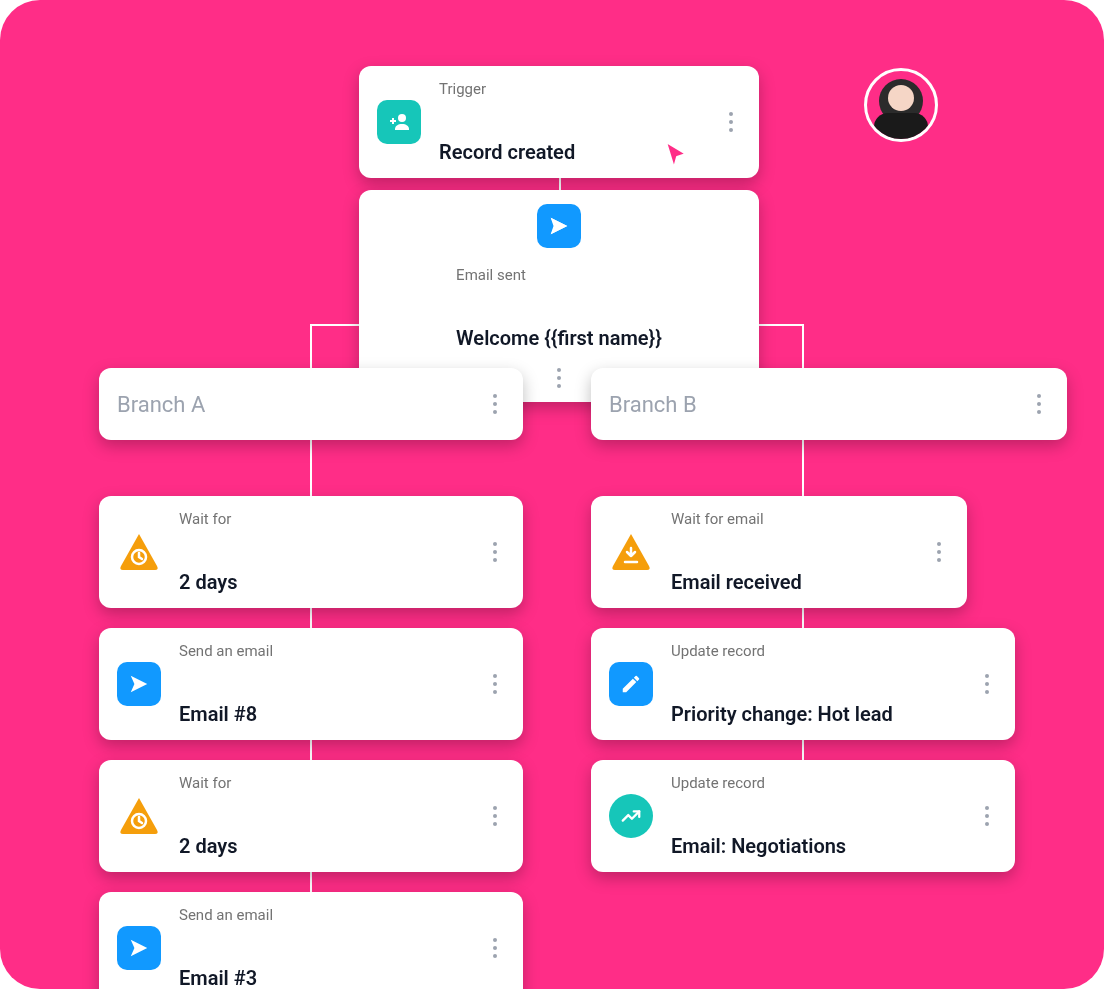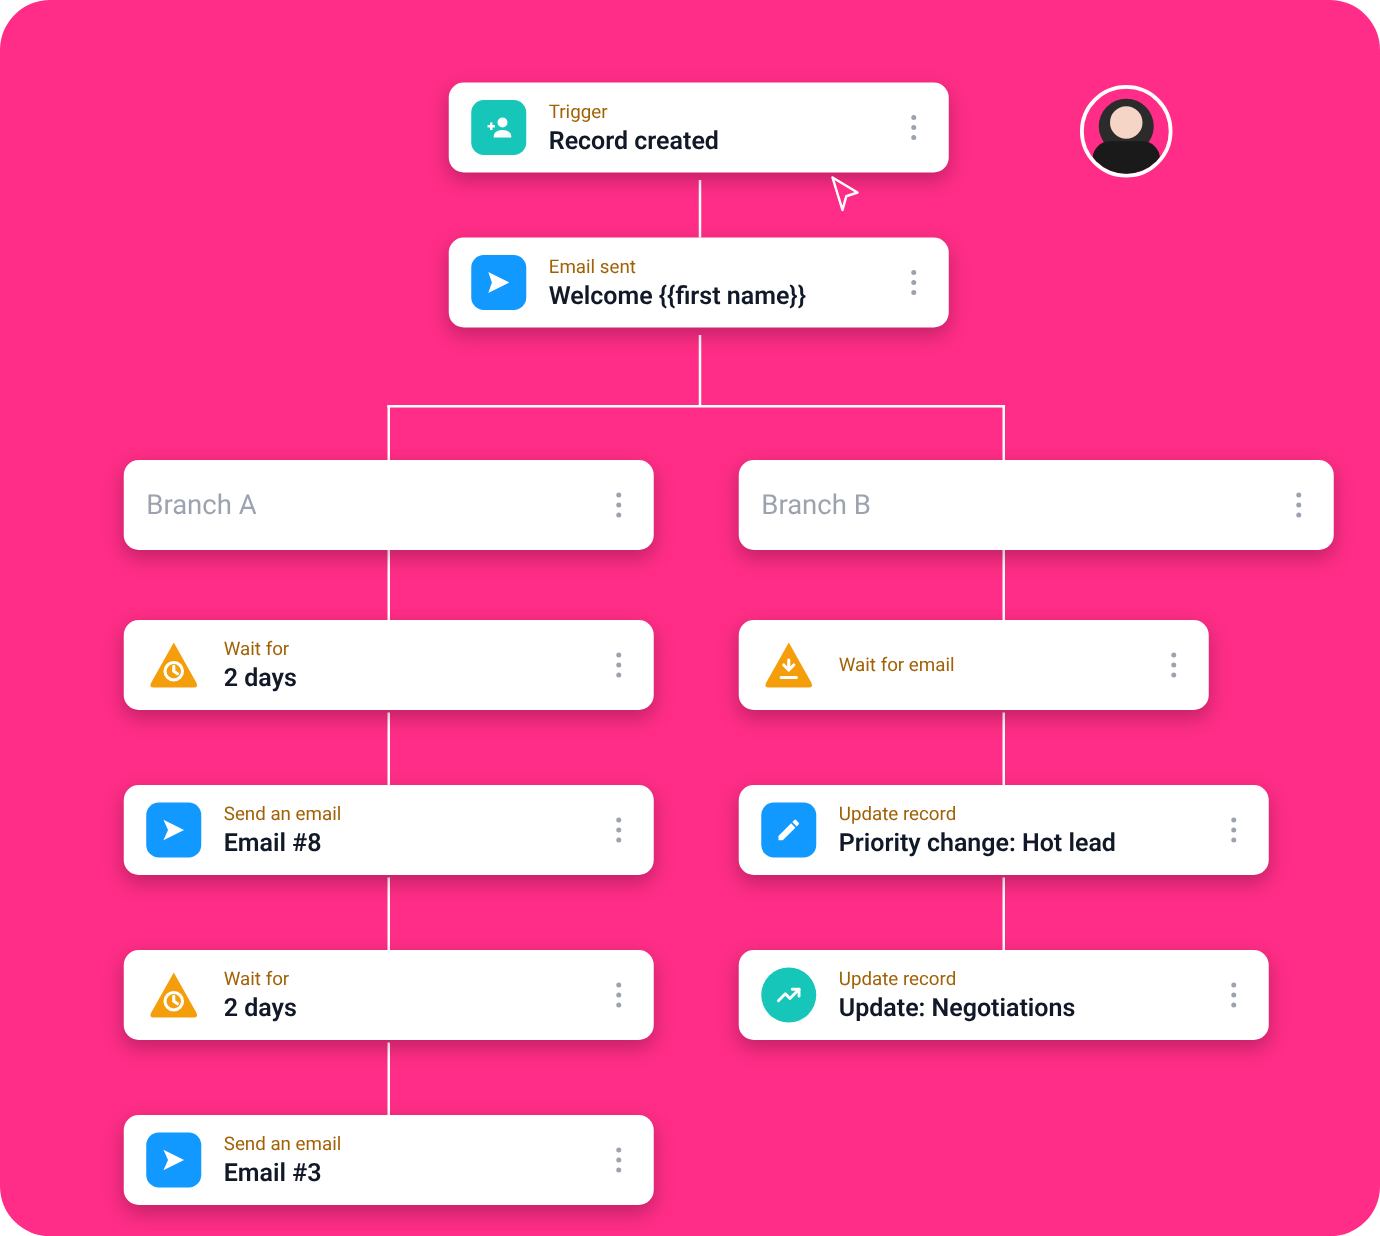--- a/index.html
+++ b/index.html
@@ -37,27 +37,28 @@
     flex-shrink: 0;
   }
   .node .texts {
     display: flex;
     flex-direction: column;
     gap: 2px;
     flex: 1;
   }
   .node .label-small {
     font-size: 15px;
-    color: #a16207;
+    color: #737373;
     font-weight: 400;
   }
   .node .label-big {
     font-size: 20px;
     color: #111827;
     font-weight: 600;
+    margin-top: 40px;
   }
   .node .branch-label {
     font-size: 22px;
     color: #9ca3af;
     font-weight: 400;
   }
   .dots {
     width: 20px;
     display: flex;
     flex-direction: column;
@@ -158,21 +159,21 @@
       <div class="label-small">Trigger</div>
       <div class="label-big">Record created</div>
     </div>
     <div class="dots">
         <span></span>
         <span></span>
         <span></span>
       </div>
   </div>
 
-  <div class="node" style="left:359px; top:190px; width:400px;">
+  <div class="node" style="left:359px; top:190px; width:400px;flex-direction:column;">
     <div class="icon-box" style="background:#1199ff">
       <svg width="22" height="22" viewBox="0 0 24 24" fill="#fff">
           <path d="M3 3l18 9-18 9 3-9-3-9zm4 9h11"></path>
           <path d="M3 3l18 9L3 21l4-9L3 3z"></path>
         </svg>
     </div>
     <div class="texts">
       <div class="label-small">Email sent</div>
       <div class="label-big">Welcome {{first name}}</div>
     </div>
@@ -280,20 +281,21 @@
   <div class="node" style="left:591px; top:496px; width:376px;">
     <div class="icon-box" style="background:transparent">
       <svg width="44" height="44" viewBox="0 0 44 44">
           <path d="M22 4 L40 36 Q42 40 38 40 L6 40 Q2 40 4 36 Z" fill="#f59e0b"></path>
           <path d="M22 18v8m0 0l-4-4m4 4l4-4" stroke="#fff" stroke-width="2.5" fill="none" stroke-linecap="round" stroke-linejoin="round"></path>
           <path d="M16 32h12" stroke="#fff" stroke-width="2.5" stroke-linecap="round"></path>
         </svg>
     </div>
     <div class="texts">
       <div class="label-small">Wait for email</div>
+      <div class="label-big">Email received</div>
     </div>
     <div class="dots">
         <span></span>
         <span></span>
         <span></span>
       </div>
   </div>
 
   <div class="node" style="left:591px; top:628px; width:424px;">
     <div class="icon-box" style="background:#1199ff">
@@ -314,21 +316,21 @@
 
   <div class="node" style="left:591px; top:760px; width:424px;">
     <div class="icon-box" style="background:#16c6b9; border-radius:50%;">
       <svg width="22" height="22" viewBox="0 0 24 24" fill="none" stroke="#fff" stroke-width="2.5" stroke-linecap="round" stroke-linejoin="round">
           <polyline points="3 17 9 11 13 15 21 7"></polyline>
           <polyline points="15 7 21 7 21 13"></polyline>
         </svg>
     </div>
     <div class="texts">
       <div class="label-small">Update record</div>
-      <div class="label-big">Update: Negotiations</div>
+      <div class="label-big">Email: Negotiations</div>
     </div>
     <div class="dots">
         <span></span>
         <span></span>
         <span></span>
       </div>
   </div>
 
   <div class="avatar-wrap">
     <div class="avatar-hair"></div>

